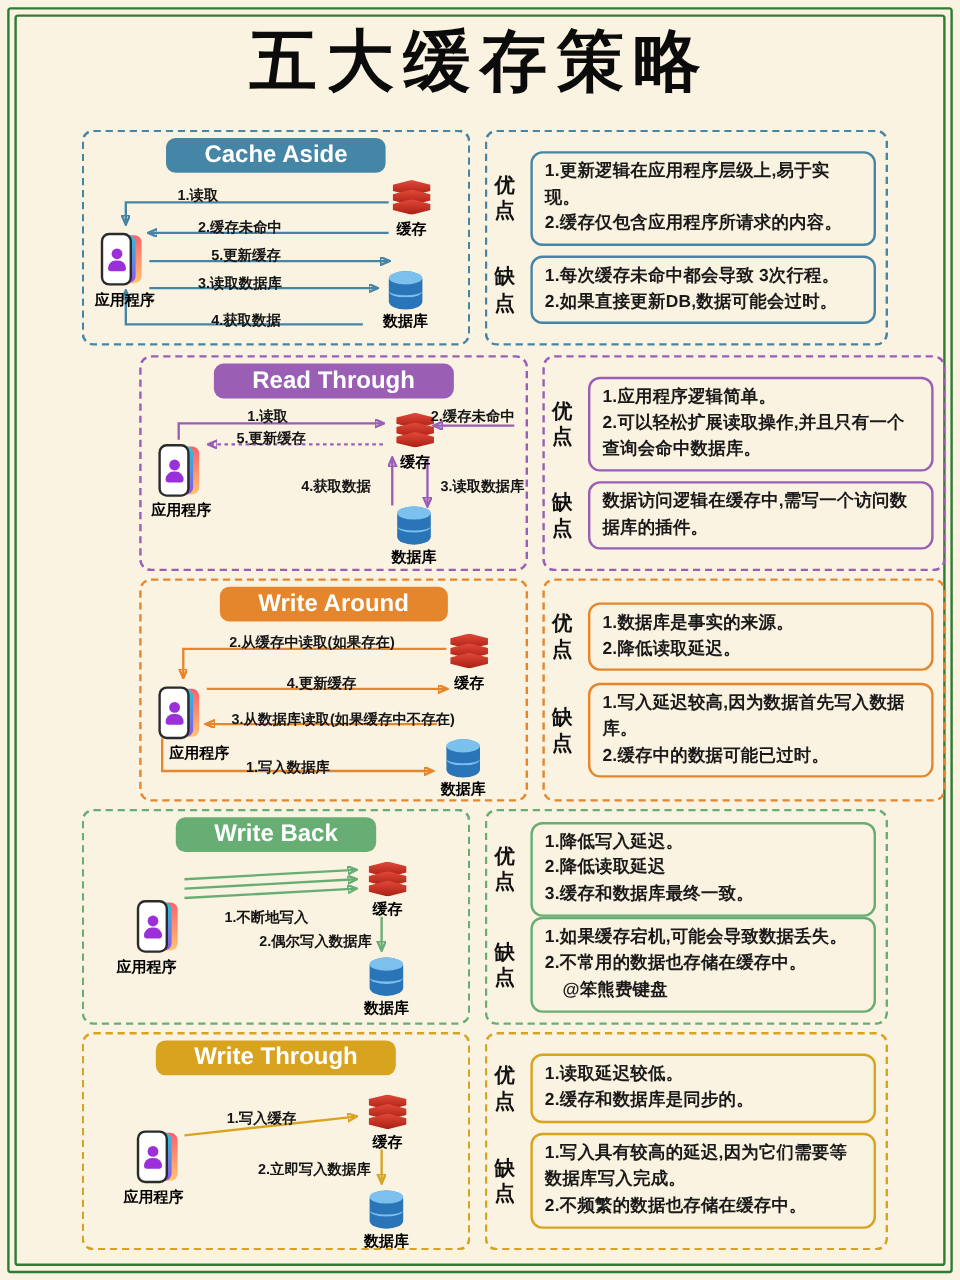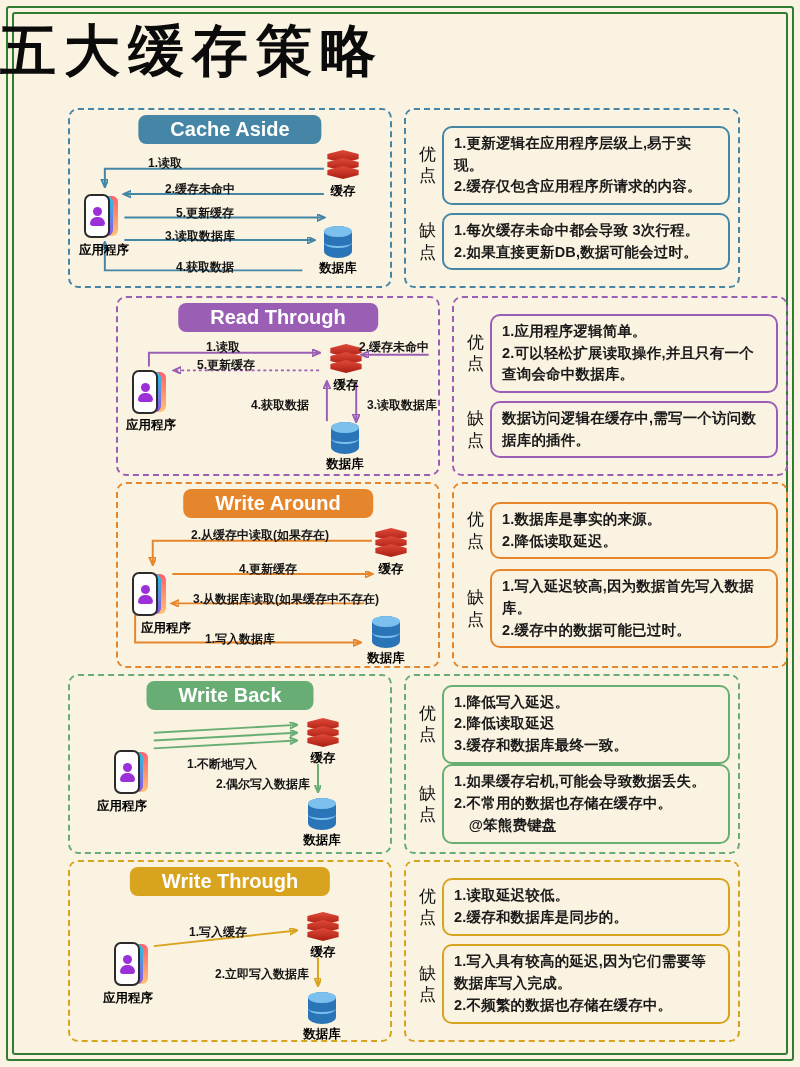--- a/index.html
+++ b/index.html
@@ -1,20 +1,20 @@
 <!DOCTYPE html>
 <html><head>
 <meta charset="utf-8">
 <style>
   *{margin:0;padding:0;box-sizing:border-box}
   html,body{width:800px;height:1067px}
   body{background:#fbf3e1;font-family:"Liberation Sans",sans-serif;position:relative;overflow:hidden}
   .frame-a{position:absolute;inset:6px;border:2px solid #2f7c35;border-radius:3px;pointer-events:none}
   .frame-b{position:absolute;inset:12px;border:2.5px solid #2f7c35;border-radius:3px;pointer-events:none}
-  .title{position:absolute;top:14px;left:0;width:100%;font-size:56px;font-weight:900;color:#0b0b0b;letter-spacing:8px}
+  .title{position:absolute;top:14px;left:0;width:100%;text-align:center;font-size:56px;font-weight:900;color:#0b0b0b;letter-spacing:8px}
   .section{position:absolute;left:0;width:800px}
   .box{position:absolute;top:0;bottom:0;border:2.5px dashed var(--c);border-radius:10px}
   .left-box{left:68px;width:324px}
   .right-box{left:404px;width:336px;display:flex;flex-direction:column;justify-content:space-evenly;padding:8px 8px 8px 6px}
   .pill{position:absolute;top:5px;left:50%;transform:translateX(-50%);background:var(--c);color:#fff;font-size:20px;font-weight:800;padding:3px 32px;border-radius:8px;white-space:nowrap;z-index:3}
   .diagram{position:absolute;inset:0}
   .arrows{position:absolute;left:0;top:0;width:100%;height:100%}
   .arrows path{fill:none;stroke:var(--c);stroke-width:2px}
   .arrows path.dash{stroke-dasharray:3 3}
   .step{position:absolute;transform:translateX(-50%);font-size:12px;font-weight:700;color:#151515;white-space:nowrap;z-index:2}
@@ -32,21 +32,21 @@
   .cache-icon i{position:absolute;left:0;width:34px;height:13px;background:linear-gradient(180deg,#e2493a,#a81f12);clip-path:polygon(50% 0,96% 30%,96% 70%,50% 100%,4% 70%,4% 30%)}
   .cache-icon i:nth-child(1){top:0}
   .cache-icon i:nth-child(2){top:8px}
   .cache-icon i:nth-child(3){top:16px}
   
   .db-icon{position:absolute;width:28px;height:32px;border-radius:14px/7px;background:#2a74b8;z-index:2}
   .db-icon::before{content:"";position:absolute;top:0;left:0;right:0;height:11px;border-radius:50%;background:#7cc0ee}
   .db-icon::after{content:"";position:absolute;left:0;right:0;top:11px;height:9px;border-radius:50%;border-bottom:2px solid #7cc0ee}
   
   .pc-row{display:flex;align-items:center;gap:6px}
-  .pc-label{flex:0 0 24px;font-size:17px;font-weight:400;line-height:1.25;text-align:right;color:#111;word-break:break-all}
+  .pc-label{flex:0 0 24px;font-size:17px;font-weight:700;line-height:1.25;text-align:left;color:#111;word-break:break-all}
   .pc-box{flex:1;border:2.5px solid var(--c);border-radius:10px;padding:5px 10px;font-size:14.5px;font-weight:700;line-height:1.5;color:#1a1a1a;white-space:pre-line;letter-spacing:.2px}
 </style>
 </head>
 <body>
 
 <div class="frame-a"></div>
 <div class="frame-b"></div>
 <h1 class="title">五大缓存策略</h1>
 
 <section class="section" style="top: 108px; height: 180px; --c: #4585a5;">

